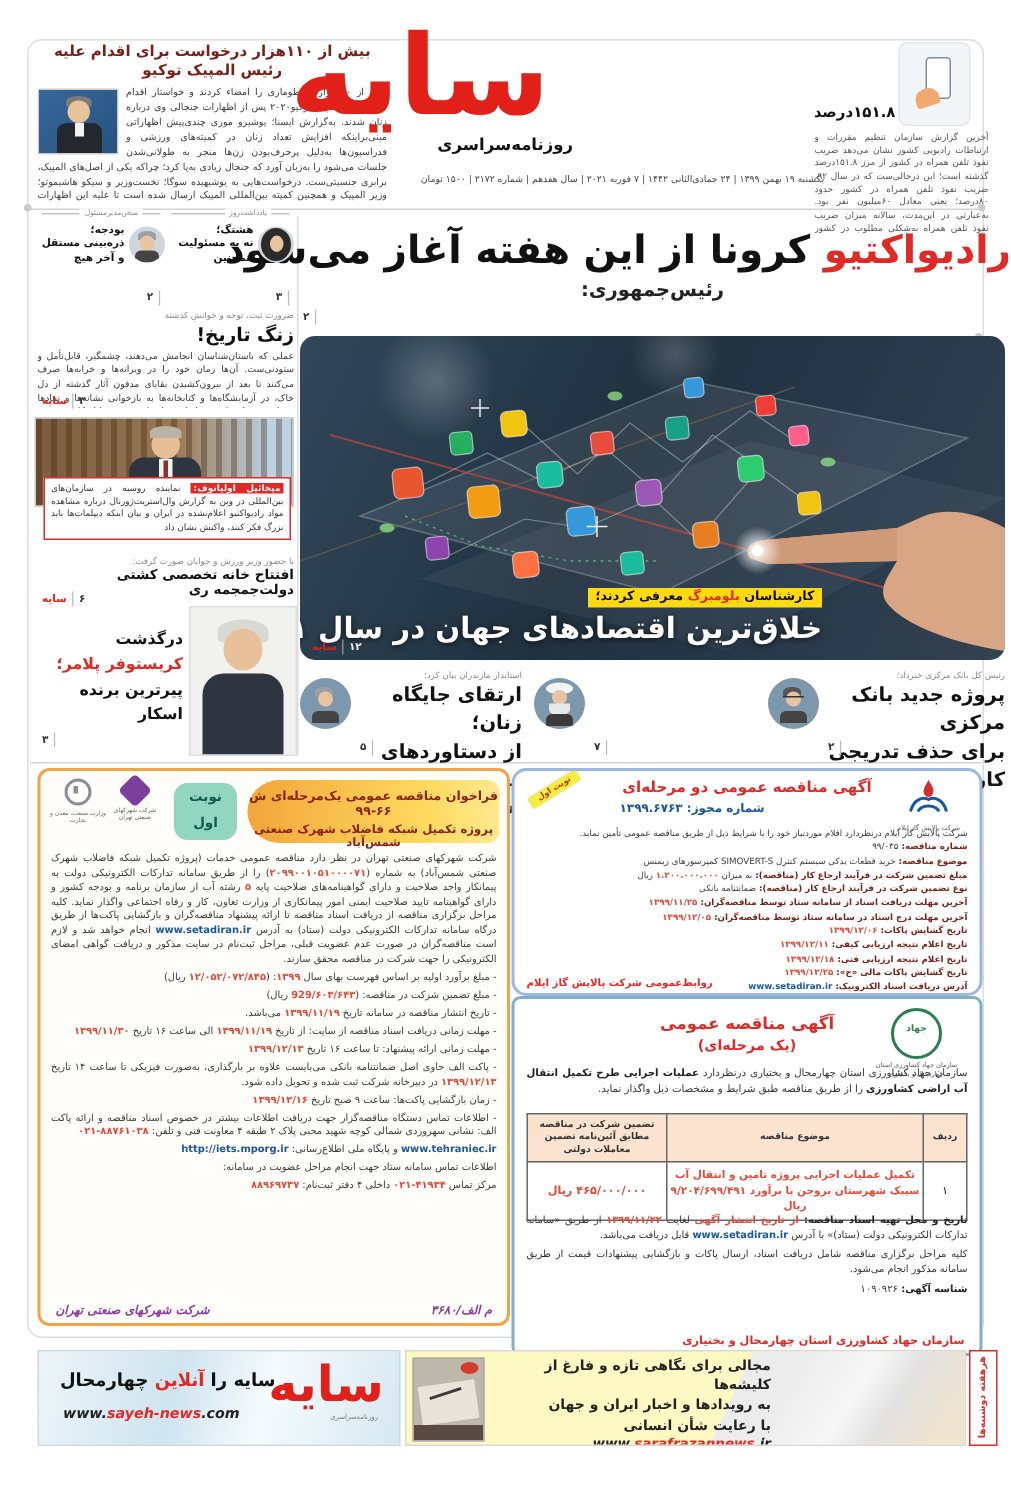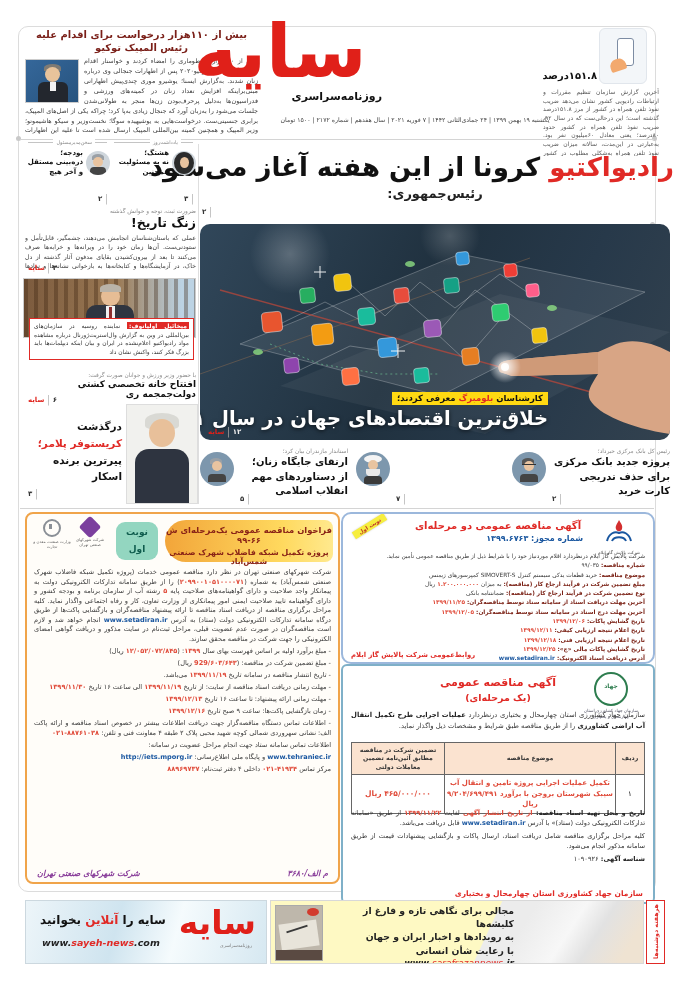--- a/index.html
+++ b/index.html
@@ -96,56 +96,56 @@
   .img-kicker .red{color:#e02a26;}
   .img-hl{position:absolute;top:183px;right:122px;left:14px;text-align:right;font-size:19.5px;font-weight:bold;color:#fff;text-shadow:0 1px 4px rgba(0,0,0,.65);white-space:nowrap;}
   .img-page{position:absolute;left:8px;bottom:3px;}
   .img-page .n{color:#eee;}
   .img-page .bar{color:#999;}
 
   
   .trow-item{top:446px;height:58px;}
   .trow-item .circle{position:absolute;right:auto;left:0;top:6px;width:34px;height:34px;border-radius:50%;overflow:hidden;background:#7d97ad;}
   .trow-item .txt{position:absolute;left:40px;right:0;top:2px;text-align:right;}
-  .trow-item .tt{font-size:10px;font-weight:bold;color:#111;line-height:1.45;}
+  .trow-item .tt{font-size:13px;font-weight:bold;color:#111;line-height:1.45;}
   .trow-item .pg{position:absolute;right:auto;left:40px;bottom:0;}
   .bg-green{background:#6a8f5a;}
   .bg-tan{background:#b5a58f;}
   .circ-beard{position:absolute;left:10px;top:17px;width:14px;height:8px;border-radius:0 0 50% 50%;background:#e8e8e8;}
   .circ-turban{position:absolute;left:8px;top:3px;width:18px;height:8px;border-radius:50%;background:#f4f4f4;}
   .circ-glasses{position:absolute;left:10px;top:12px;width:14px;height:3px;border-top:1.5px solid #333;}
 
   
   .seg-n{color:inherit;}
   .seg-b{font-weight:bold;color:#5a4632;}
   .seg-r{font-weight:bold;color:#e04b3a;}
   .seg-rb{font-weight:bold;color:#e04b3a;}
   .seg-u{font-weight:bold;color:#1a57a0;direction:ltr;unicode-bidi:embed;}
-  .seg-ri{font-weight:normal;font-style:italic;color:#e02a26;}
+  .seg-ri{font-weight:bold;font-style:italic;color:#e02a26;}
   .t-line{margin:0 0 2.5px;}
 
   .tender-left{left:25px;top:512px;width:311px;height:368px;border:2px solid #f0a44a;border-radius:8px;background:#fffdf9;overflow:hidden;}
   .tl-banner{position:absolute;right:5px;top:6px;width:168px;height:42px;background:linear-gradient(90deg,#f2a53a,#ffd95e 70%,#ffe98e);border-radius:21px 8px 8px 21px;text-align:center;padding-top:5px;box-sizing:border-box;}
   .tl-banner .l1{font-size:8.4px;font-weight:bold;color:#8a2417;}
   .tl-banner .l2{font-size:7.8px;font-weight:bold;color:#8a2417;margin-top:3px;}
   .tl-badge{position:absolute;right:180px;top:8px;width:42px;height:38px;background:#93d6c0;border-radius:9px;text-align:center;color:#0f5c4d;font-weight:bold;font-size:9px;line-height:1.9;padding-top:2px;box-sizing:border-box;}
   .tl-logos{position:absolute;left:6px;top:5px;width:78px;height:46px;}
   .minilogo{float:left;width:38px;text-align:center;}
   .minilogo .em{width:14px;height:14px;margin:0 auto;border-radius:50%;border:2px solid #8a8f96;position:relative;}
   .minilogo .em i{position:absolute;left:4px;top:3px;width:3px;height:5px;background:#8a8f96;}
   .minilogo .em2{width:16px;height:16px;margin:0 auto;background:#7b3f9e;transform:rotate(45deg);border-radius:3px;}
   .minilogo .cap{font-size:4px;color:#666;line-height:1.3;margin-top:2px;}
   .tl-body{position:absolute;left:7px;right:7px;top:54px;font-size:6.6px;line-height:1.45;color:#3a3a3a;text-align:justify;}
   .tl-foot{position:absolute;bottom:4px;left:10px;right:10px;display:flex;justify-content:space-between;direction:ltr;}
   .tl-foot span{font-size:8px;font-weight:bold;font-style:italic;color:#8a3f9b;}
 
   .tender-ilam{left:341px;top:512px;width:310px;height:148px;border:2px solid #9cb8dc;border-radius:10px;background:#fff;overflow:hidden;}
   .ti-badge{position:absolute;left:8px;top:8px;background:#f6ee3f;color:#c0392b;font-size:5.5px;font-weight:bold;padding:1px 6px;transform:rotate(-32deg);box-shadow:0 0 2px rgba(0,0,0,.2);}
   .ti-title{position:absolute;right:70px;left:70px;top:6px;text-align:center;font-size:10px;font-weight:bold;color:#e02a26;}
-  .ti-permit{position:absolute;right:70px;left:70px;top:20px;text-align:right;font-size:8px;font-weight:bold;color:#1a57a0;}
+  .ti-permit{position:absolute;right:70px;left:70px;top:20px;text-align:left;font-size:8px;font-weight:bold;color:#1a57a0;}
   .ti-logo{position:absolute;right:8px;top:5px;width:52px;text-align:center;}
   .ti-cap{font-size:4.4px;color:#555;margin-top:1px;}
   .ti-body{position:absolute;right:8px;left:8px;top:38px;font-size:5.8px;line-height:1.4;color:#3a3a3a;text-align:right;}
   .tender-ilam .seg-b{color:#7a2014;}
   .ti-body .t-line{margin:0 0 1.2px;}
   .ti-foot{position:absolute;bottom:3px;left:8px;font-size:6.8px;font-weight:bold;color:#e02a26;}
 
   .tender-jahad{left:341px;top:664px;width:310px;height:236px;border:2px solid #7fb0c8;border-radius:6px;background:#fff;overflow:hidden;}
   .tj-title{position:absolute;right:80px;left:80px;top:10px;text-align:center;}
   .tj-title .a{font-size:11px;font-weight:bold;color:#e02a26;}
@@ -432,24 +432,25 @@
         <div class="cap">شرکت شهرکهای صنعتی تهران</div>
       </div>
     </div>
     <div class="tl-body">
         <p class="t-line"><span class="seg-n">شرکت شهرکهای صنعتی تهران در نظر دارد مناقصه عمومی خدمات (پروژه تکمیل شبکه فاضلاب شهرک صنعتی شمس‌آباد) به شماره (</span><span class="seg-r">۲۰۹۹۰۰۱۰۵۱۰۰۰۰۷۱</span><span class="seg-n">) را از طریق سامانه تدارکات الکترونیکی دولت به پیمانکار واجد صلاحیت و دارای گواهینامه‌های صلاحیت پایه </span><span class="seg-r">۵</span><span class="seg-n"> رشته آب از سازمان برنامه و بودجه کشور و دارای گواهینامه تایید صلاحیت ایمنی امور پیمانکاری از وزارت تعاون، کار و رفاه اجتماعی واگذار نماید. کلیه مراحل برگزاری مناقصه از دریافت اسناد مناقصه تا ارائه پیشنهاد مناقصه‌گران و بازگشایی پاکت‌ها از طریق درگاه سامانه تدارکات الکترونیکی دولت (ستاد) به آدرس </span><span class="seg-u">www.setadiran.ir</span><span class="seg-n"> انجام خواهد شد و لازم است مناقصه‌گران در صورت عدم عضویت قبلی، مراحل ثبت‌نام در سایت مذکور و دریافت گواهی امضای الکترونیکی را جهت شرکت در مناقصه محقق سازند.</span></p>
         <p class="t-line"><span class="seg-n">- مبلغ برآورد اولیه بر اساس فهرست بهای سال </span><span class="seg-r">۱۳۹۹</span><span class="seg-n">: (</span><span class="seg-r">۱۲/۰۵۲/۰۷۲/۸۴۵</span><span class="seg-n"> ریال)</span></p>
         <p class="t-line"><span class="seg-n">- مبلغ تضمین شرکت در مناقصه: (</span><span class="seg-r">929/۶۰۳/۶۴۳</span><span class="seg-n"> ریال)</span></p>
         <p class="t-line"><span class="seg-n">- تاریخ انتشار مناقصه در سامانه تاریخ </span><span class="seg-r">۱۳۹۹/۱۱/۱۹</span><span class="seg-n"> می‌باشد.</span></p>
         <p class="t-line"><span class="seg-n">- مهلت زمانی دریافت اسناد مناقصه از سایت: از تاریخ </span><span class="seg-r">۱۳۹۹/۱۱/۱۹</span><span class="seg-n"> الی ساعت ۱۶ تاریخ </span><span class="seg-r">۱۳۹۹/۱۱/۳۰</span></p>
         <p class="t-line"><span class="seg-n">- مهلت زمانی ارائه پیشنهاد: تا ساعت ۱۶ تاریخ </span><span class="seg-r">۱۳۹۹/۱۲/۱۳</span></p>
+        <p class="t-line"><span class="seg-n">- پاکت الف حاوی اصل ضمانتنامه بانکی می‌بایست علاوه بر بارگذاری، به‌صورت فیزیکی تا ساعت ۱۴ تاریخ </span><span class="seg-r">۱۳۹۹/۱۲/۱۳</span><span class="seg-n"> در دبیرخانه شرکت ثبت شده و تحویل داده شود.</span></p>
         <p class="t-line"><span class="seg-n">- زمان بازگشایی پاکت‌ها: ساعت ۹ صبح تاریخ </span><span class="seg-r">۱۳۹۹/۱۲/۱۶</span></p>
         <p class="t-line"><span class="seg-n">- اطلاعات تماس دستگاه مناقصه‌گزار جهت دریافت اطلاعات بیشتر در خصوص اسناد مناقصه و ارائه پاکت الف: نشانی سهروردی شمالی کوچه شهید محبی پلاک ۲ طبقه ۴ معاونت فنی و تلفن: </span><span class="seg-r">۸۸۷۶۱۰۳۸-۰۲۱</span></p>
+        <p class="t-line"><span class="seg-u">www.tehraniec.ir</span><span class="seg-n"> و پایگاه ملی اطلاع‌رسانی: </span><span class="seg-u">http://iets.mporg.ir</span></p>
         <p class="t-line"><span class="seg-n">اطلاعات تماس سامانه ستاد جهت انجام مراحل عضویت در سامانه:</span></p>
-        <p class="t-line"><span class="seg-u">www.tehraniec.ir</span><span class="seg-n"> و پایگاه ملی اطلاع‌رسانی: </span><span class="seg-u">http://iets.mporg.ir</span></p>
         <p class="t-line"><span class="seg-n">مرکز تماس </span><span class="seg-r">۴۱۹۳۴-۰۲۱</span><span class="seg-n"> داخلی ۴ دفتر ثبت‌نام: </span><span class="seg-r">۸۸۹۶۹۷۳۷</span></p>
       </div>
     <div class="tl-foot">
       <span>شرکت شهرکهای صنعتی تهران</span>
       <span>۳۶۸۰/م الف</span>
     </div>
   </div>
 
   <div class="abs tender-ilam">
     <div class="ti-badge">نوبت اول</div>
@@ -511,21 +512,21 @@
         <p class="t-line"><span class="seg-b">تاریخ و محل تهیه اسناد مناقصه: </span><span class="seg-rb">از تاریخ انتشار آگهی</span><span class="seg-n"> لغایت </span><span class="seg-r">۱۳۹۹/۱۱/۲۲</span><span class="seg-n"> از طریق «سامانه تدارکات الکترونیکی دولت (ستاد)» با آدرس </span><span class="seg-u">www.setadiran.ir</span><span class="seg-n"> قابل دریافت می‌باشد.</span></p>
         <p class="t-line"><span class="seg-n">کلیه مراحل برگزاری مناقصه شامل دریافت اسناد، ارسال پاکات و بازگشایی پیشنهادات قیمت از طریق سامانه مذکور انجام می‌شود.</span></p>
         <p class="t-line"><span class="seg-b">شناسه آگهی: </span><span class="seg-n">۱۰۹۰۹۲۶</span></p>
       </div>
     <div class="tj-foot">سازمان جهاد کشاورزی استان چهارمحال و بختیاری</div>
   </div>
 
   <div class="abs bn-sayeh">
     <div class="logo">سایه</div>
     <div class="tag">روزنامه‌سراسری</div>
-    <div class="line"><span class="seg-n">سایه را </span><span class="seg-r">آنلاین</span><span class="seg-n"> بخوانید</span></div>
+    <div class="line"><span class="seg-n">سایه را </span><span class="seg-r">آنلاین</span><span class="seg-n"> چهارمحال</span></div>
     <div class="url"><span class="seg-n">www.</span><span class="seg-r">sayeh-news</span><span class="seg-n">.com</span></div>
   </div>
 
   <div class="abs bn-sar">
     <div class="bn-cover">
       <span class="chip"></span>
         <span class="paper"></span>
         <span class="pen"></span>
         <span class="strip"></span>
     </div>

